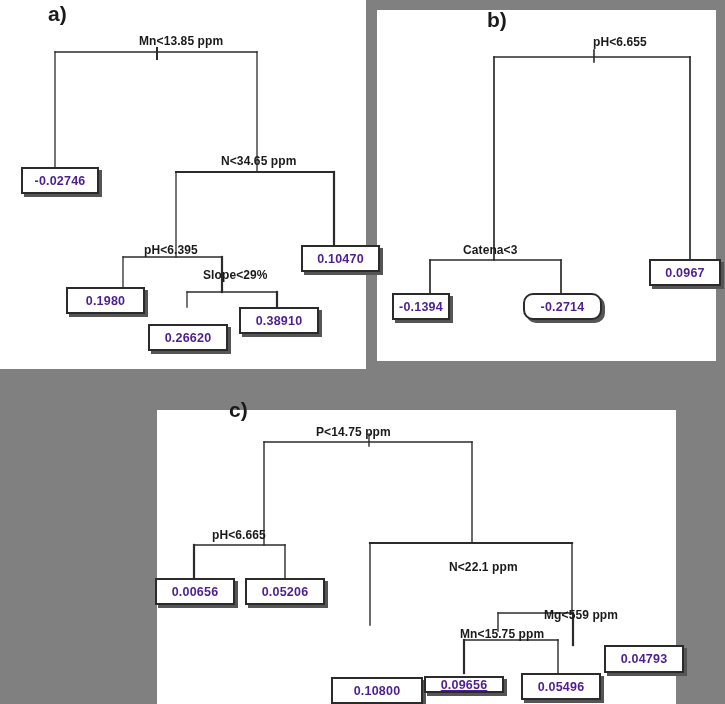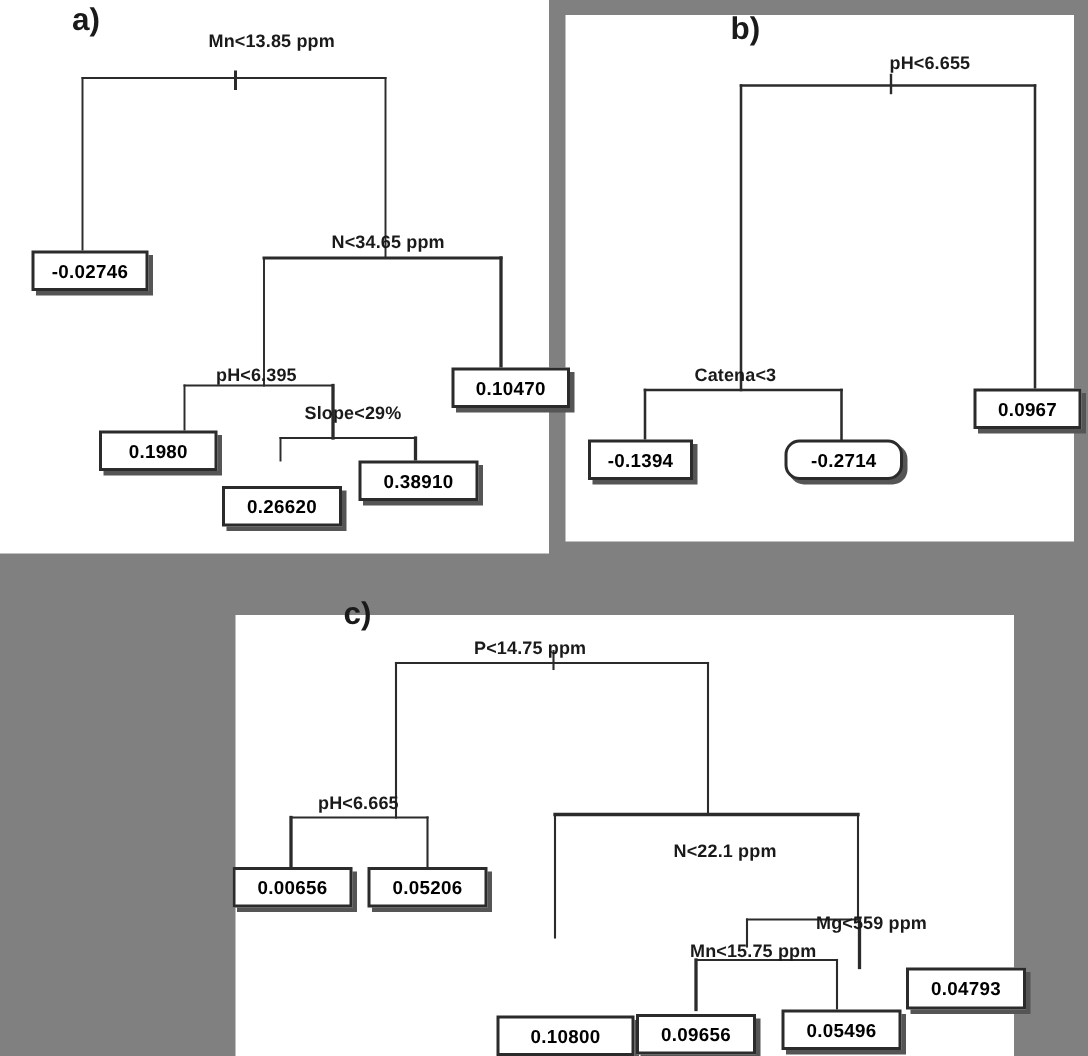--- a/index.html
+++ b/index.html
@@ -38,21 +38,21 @@
   .node-box{
     position:absolute;
     background:#ffffff;
     border:2px solid #2b2b2b;
     box-sizing:border-box;
     display:flex;
     align-items:center;
     justify-content:center;
     font-size:12.5px;
     font-weight:bold;
-    color:#000000;
+    color:#4c1d95;
     z-index:20;
     box-shadow:3px 3px 0 0 #555555;
     white-space:nowrap;
     letter-spacing:0.2px;
   }
   .split-label{
     position:absolute;
     font-size:12px;
     font-weight:bold;
     color:#1a1a1a;
@@ -118,42 +118,42 @@
     <line x1="464" y1="640" x2="558" y2="640" stroke-width="1.4"></line>
     <line x1="464" y1="640" x2="464" y2="673" stroke-width="2.2"></line>
     <line x1="558" y1="640" x2="558" y2="673" stroke-width="1.4"></line>
   </g>
 </svg>
 
 <div class="panel-label" style="left:48px;top:2px;">a)</div>
 <div class="panel-label" style="left:487px;top:8px;">b)</div>
 <div class="panel-label" style="left:229px;top:398px;">c)</div>
 
-<div class="split-label" style="left:111px;top:20px;padding-left:28px;">Mn&lt;13.85 ppm</div>
+<div class="split-label" style="left:111px;top:34px;padding-left:28px;">Mn&lt;13.85 ppm</div>
 <div class="split-label" style="left:221px;top:154px;">N&lt;34.65 ppm</div>
 <div class="split-label" style="left:144px;top:243px;">pH&lt;6.395</div>
 <div class="split-label" style="left:203px;top:268px;">Slope&lt;29%</div>
 
 <div class="node-box" style="left:21px;top:167px;width:78px;height:27px;">-0.02746</div>
 <div class="node-box" style="left:66px;top:287px;width:79px;height:27px;">0.1980</div>
 <div class="node-box" style="left:148px;top:324px;width:80px;height:27px;">0.26620</div>
 <div class="node-box" style="left:239px;top:307px;width:80px;height:27px;">0.38910</div>
 <div class="node-box" style="left:301px;top:245px;width:79px;height:27px;">0.10470</div>
 
 <div class="split-label" style="left:557px;top:35px;padding-left:36px;">pH&lt;6.655</div>
 <div class="split-label" style="left:463px;top:243px;">Catena&lt;3</div>
 
-<div class="node-box" style="left:392px;top:293px;width:70px;height:27px;">-0.1394</div>
+<div class="node-box" style="left:392px;top:293px;width:58px;height:27px;">-0.1394</div>
 <div class="node-box" style="left:523px;top:293px;width:79px;height:27px;border-radius:10px;">-0.2714</div>
 <div class="node-box" style="left:649px;top:259px;width:72px;height:27px;">0.0967</div>
 
 <div class="split-label" style="left:316px;top:425px;">P&lt;14.75 ppm</div>
 <div class="split-label" style="left:212px;top:528px;">pH&lt;6.665</div>
 <div class="split-label" style="left:449px;top:560px;">N&lt;22.1 ppm</div>
 <div class="split-label" style="left:544px;top:608px;">Mg&lt;559 ppm</div>
 <div class="split-label" style="left:460px;top:627px;">Mn&lt;15.75 ppm</div>
 
 <div class="node-box" style="left:155px;top:578px;width:80px;height:27px;">0.00656</div>
 <div class="node-box" style="left:245px;top:578px;width:80px;height:27px;">0.05206</div>
 <div class="node-box" style="left:331px;top:641px;width:92px;height:27px;margin-top:36px;">0.10800</div>
-<div class="node-box" style="left:424px;top:676px;width:80px;height:27px;">0.09656</div>
+<div class="node-box" style="left:424px;top:676px;width:80px;height:17px;text-decoration:underline;">0.09656</div>
 <div class="node-box" style="left:521px;top:673px;width:80px;height:27px;">0.05496</div>
 <div class="node-box" style="left:604px;top:645px;width:80px;height:28px;text-align:center;">0.04793</div>
 
 </body></html>

